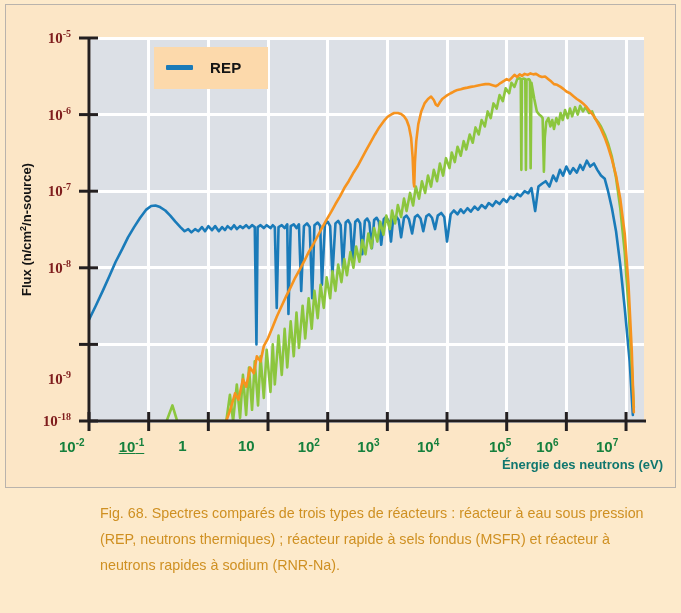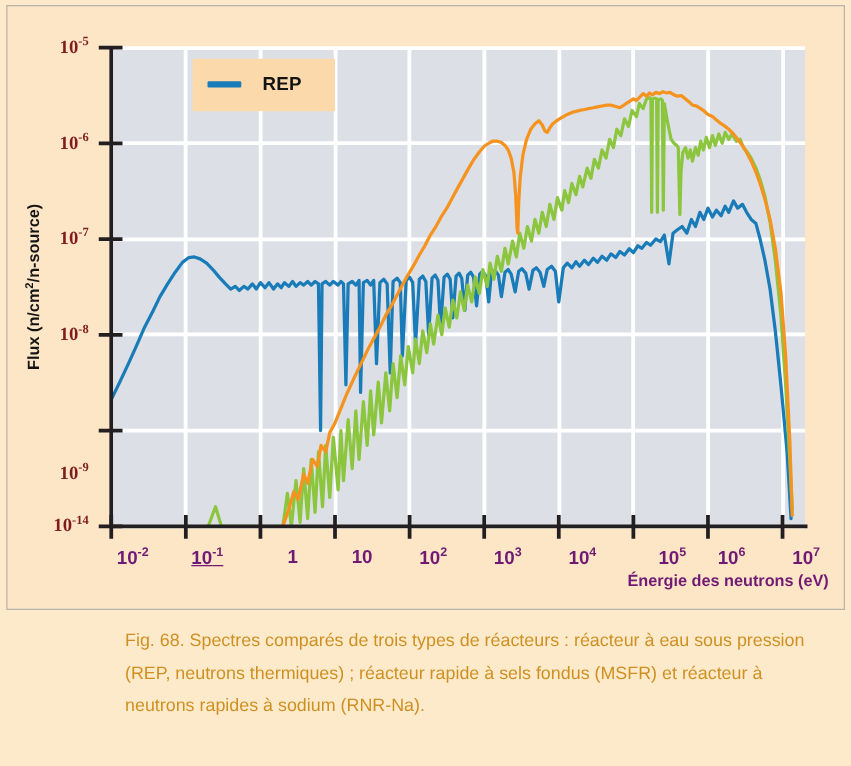--- a/index.html
+++ b/index.html
@@ -22,35 +22,35 @@
   #axislayer{position:absolute;left:0;top:0;width:671px;height:484px;pointer-events:none;}
 
   .ytick-label{
     position:absolute;right:0;
     font-size:15px;font-weight:bold;color:#7f1d1d;white-space:nowrap;
     line-height:1;
     font-family:Liberation Serif, serif;
   }
   .ytick-label sup{font-size:10px;font-weight:bold;vertical-align:super;}
   .xtick-label{
-    position:absolute;text-align:right;
-    font-size:15px;font-weight:bold;color:#701a75;white-space:nowrap;
+    position:absolute;text-align:left;
+    font-size:15px;font-weight:bold;color:#15803d;white-space:nowrap;
     line-height:1;
   }
   .xtick-label sup{font-size:10px;font-weight:bold;vertical-align:super;}
 
   #ylabel{
     position:absolute;left:12px;top:33px;width:383px;
     transform-origin:0 0;transform:rotate(-90deg) translate(-383px,0);
     text-align:center;font-size:13px;font-weight:bold;color:#141414;
   }
   #ylabel sup{font-size:9px;}
   #xlabel{
     position:absolute;right:12px;top:452px;
-    font-size:13px;font-weight:bold;color:#701a75;text-align:right;
+    font-size:13px;font-weight:bold;color:#0f766e;text-align:right;
   }
 
   #legend{
     position:absolute;left:148px;top:42px;width:114px;
     background:#fcd9ab;padding:8px 0 9px 0;
     box-sizing:border-box;
   }
   .legend-row{display:flex;align-items:center;height:25px;padding-left:12px;}
   .legend-swatch{width:27px;height:5px;border-radius:1px;flex:0 0 auto;}
   .legend-text{
@@ -121,21 +121,21 @@
           </g>
       </svg>
     </div>
 
     <div id="ticklabels">
         <div class="ytick-label" style="top: 24px; right: 604px;">10<sup>-5</sup></div>
         <div class="ytick-label" style="top: 100.6px; right: 604px; margin-left: 36px;">10<sup>-6</sup></div>
         <div class="ytick-label" style="top: 177.2px; right: 604px;">10<sup>-7</sup></div>
         <div class="ytick-label" style="top: 253.8px; right: 604px;">10<sup>-8</sup></div>
         <div class="ytick-label" style="top: 330.4px; right: 604px; margin-top: 35px;">10<sup>-9</sup></div>
-        <div class="ytick-label" style="top: 407px; right: 604px;">10<sup>-14</sup></div>
+        <div class="ytick-label" style="top: 407px; right: 604px;">10<sup>-18</sup></div>
         <div class="xtick-label" style="left: 53px; width: 60px; top: 433px;">10<sup>-2</sup></div>
         <div class="xtick-label" style="left: 112.671px; width: 60px; top: 433px; text-decoration: underline;">10<sup>-1</sup></div>
         <div class="xtick-label" style="left: 172.342px; width: 60px; top: 433px;">1</div>
         <div class="xtick-label" style="left: 232.012px; width: 60px; top: 433px;">10</div>
         <div class="xtick-label" style="left: 291.683px; width: 60px; top: 433px;">10<sup>2</sup></div>
         <div class="xtick-label" style="left: 351.354px; width: 60px; top: 433px;">10<sup>3</sup></div>
         <div class="xtick-label" style="left: 411.025px; width: 60px; top: 433px;">10<sup>4</sup></div>
         <div class="xtick-label" style="left: 483px; width: 60px; top: 433px;">10<sup>5</sup></div>
         <div class="xtick-label" style="left: 530.366px; width: 60px; top: 433px;">10<sup>6</sup></div>
         <div class="xtick-label" style="left: 590.037px; width: 60px; top: 433px;">10<sup>7</sup></div>

